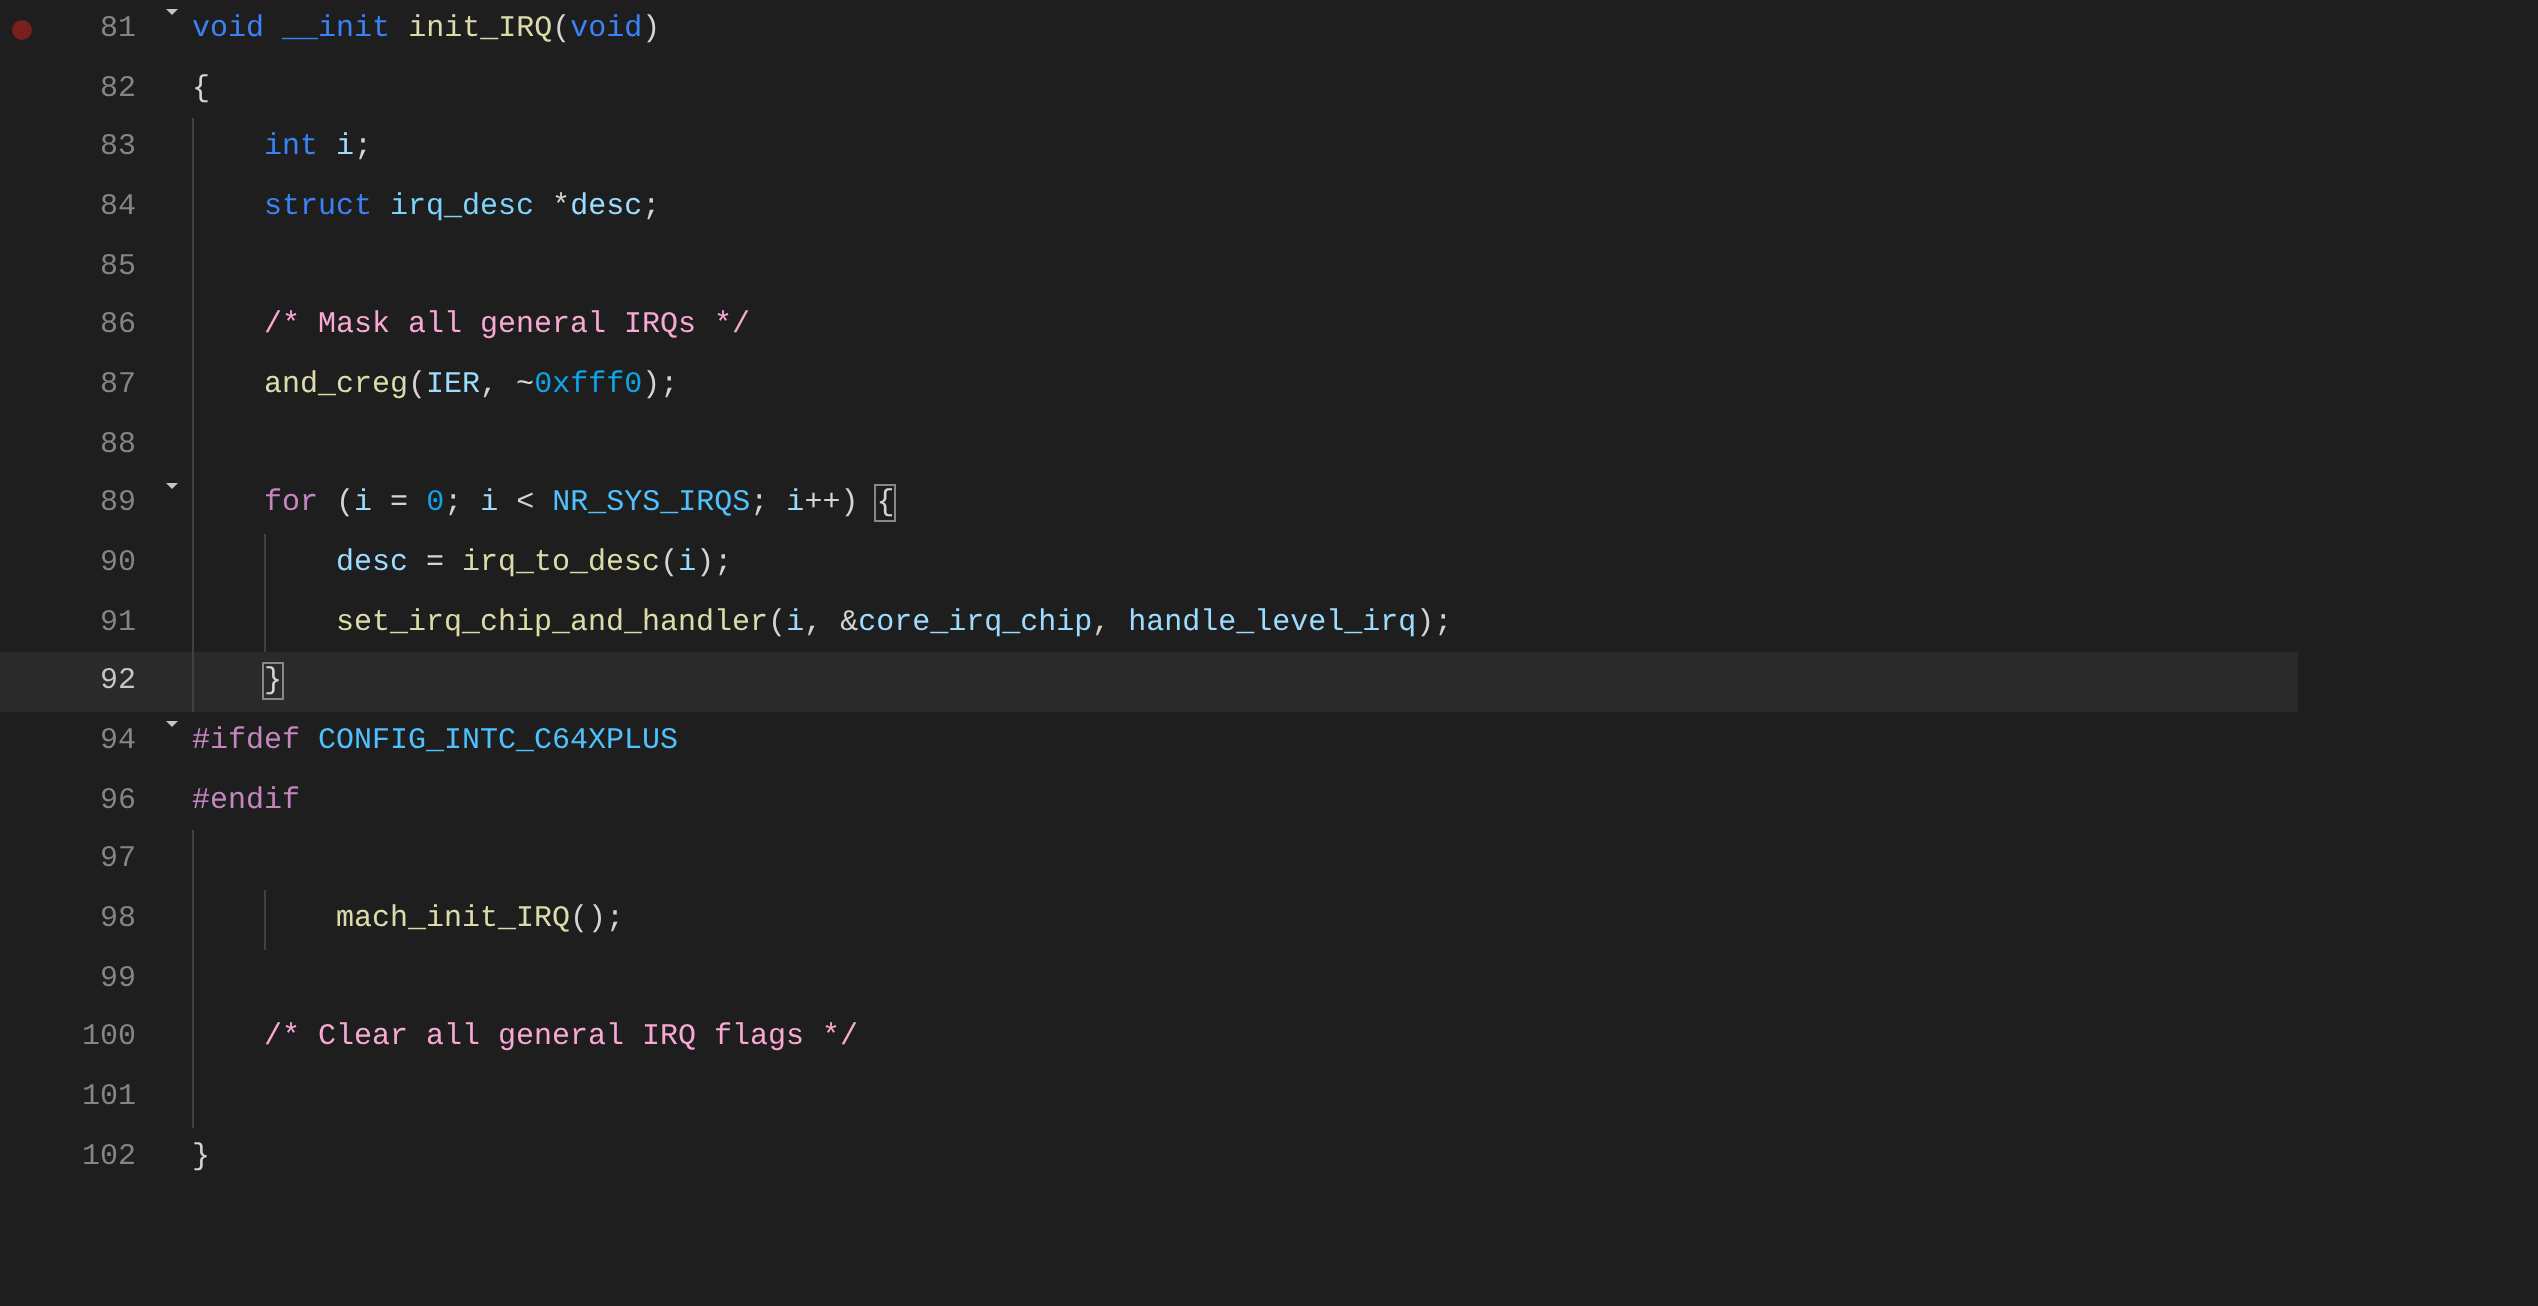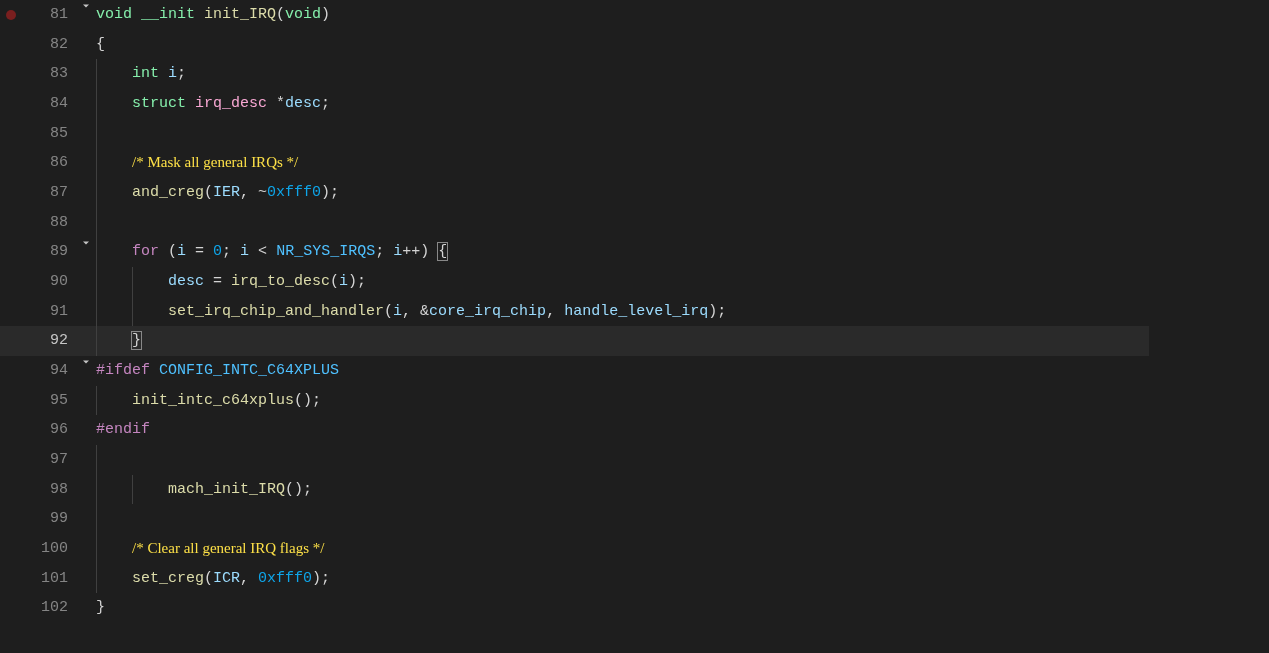--- a/index.html
+++ b/index.html
@@ -67,31 +67,31 @@
   .indent-guide {
     width: 36px; 
     border-left: 1px solid #404040;
     height: 29.68px;
     box-sizing: border-box;
   }
   .code {
     white-space: pre;
   }
   
-  .tk-keyword-type { color: #86efac; }   
+  .tk-keyword-type { color: #3b82f6; }   
   .tk-keyword-ctrl { color: #c586c0; }   
   .tk-keyword-pp   { color: #c586c0; }   
   .tk-func         { color: #dcdcaa; }   
-  .tk-type         { color: #f9a8d4; }   
+  .tk-type         { color: #7dd3fc; }   
   .tk-ident        { color: #9cdcfe; }   
   .tk-const        { color: #4fc1ff; }   
   .tk-num          { color: #0ea5e9; }
   .tk-punct        { color: #d4d4d4; }
   .tk-brace-active { color: #d4d4d4; outline: 1px solid #888; }
-  .tk-comment      { color: #fde047; font-family: Liberation Serif, serif; }
+  .tk-comment      { color: #f9a8d4; }
 </style>
 </head>
 <body>
 
 <div class="editor" id="editor">
     <div class="line"><div class="gutter">81<span class="breakpoint-dot"></span></div><div class="fold-region"><svg viewBox="0 0 16 16">
           <path d="M4 6 l4 4 l4 -4 z"></path>
         </svg></div><div class="indent-guides"></div><div class="code"><span class="tk-keyword-type">void</span><span class="tk-punct"> </span><span class="tk-keyword-type">__init</span><span class="tk-punct"> </span><span class="tk-func">init_IRQ</span><span class="tk-punct">(</span><span class="tk-keyword-type">void</span><span class="tk-punct">)</span></div></div>
     <div class="line"><div class="gutter">82</div><div class="fold-region"></div><div class="indent-guides"></div><div class="code"><span class="tk-punct">{</span></div></div>
     <div class="line"><div class="gutter">83</div><div class="fold-region"></div><div class="indent-guides"><div class="indent-guide"></div></div><div class="code"><span class="tk-keyword-type">int</span><span class="tk-punct"> </span><span class="tk-ident">i</span><span class="tk-punct">;</span></div></div>
@@ -102,21 +102,20 @@
     <div class="line"><div class="gutter">88</div><div class="fold-region"></div><div class="indent-guides"><div class="indent-guide"></div></div><div class="code"></div></div>
     <div class="line"><div class="gutter">89</div><div class="fold-region"><svg viewBox="0 0 16 16">
           <path d="M4 6 l4 4 l4 -4 z"></path>
         </svg></div><div class="indent-guides"><div class="indent-guide"></div></div><div class="code"><span class="tk-keyword-ctrl">for</span><span class="tk-punct"> (</span><span class="tk-ident">i</span><span class="tk-punct"> = </span><span class="tk-num">0</span><span class="tk-punct">; </span><span class="tk-ident">i</span><span class="tk-punct"> &lt; </span><span class="tk-const">NR_SYS_IRQS</span><span class="tk-punct">; </span><span class="tk-ident">i</span><span class="tk-punct">++) </span><span class="tk-brace-active">{</span></div></div>
     <div class="line"><div class="gutter">90</div><div class="fold-region"></div><div class="indent-guides"><div class="indent-guide"></div><div class="indent-guide"></div></div><div class="code"><span class="tk-ident">desc</span><span class="tk-punct"> = </span><span class="tk-func">irq_to_desc</span><span class="tk-punct">(</span><span class="tk-ident">i</span><span class="tk-punct">);</span></div></div>
     <div class="line"><div class="gutter">91</div><div class="fold-region"></div><div class="indent-guides"><div class="indent-guide"></div><div class="indent-guide"></div></div><div class="code"><span class="tk-func">set_irq_chip_and_handler</span><span class="tk-punct">(</span><span class="tk-ident">i</span><span class="tk-punct">, &amp;</span><span class="tk-ident">core_irq_chip</span><span class="tk-punct">, </span><span class="tk-ident">handle_level_irq</span><span class="tk-punct">);</span></div></div>
     <div class="line current"><div class="gutter">92</div><div class="fold-region"></div><div class="indent-guides"><div class="indent-guide"></div></div><div class="code"><span class="tk-brace-active">}</span></div></div>
     <div class="line"><div class="gutter">94</div><div class="fold-region"><svg viewBox="0 0 16 16">
           <path d="M4 6 l4 4 l4 -4 z"></path>
         </svg></div><div class="indent-guides"></div><div class="code"><span class="tk-keyword-pp">#ifdef</span><span class="tk-punct"> </span><span class="tk-const">CONFIG_INTC_C64XPLUS</span></div></div>
-    <div class="line"><div class="gutter">95</div><div class="fold-region"></div><div class="indent-guides"><div class="indent-guide"></div></div><div class="code"><span class="tk-func">init_intc_c64xplus</span><span class="tk-punct">();</span></div></div>
     <div class="line"><div class="gutter">96</div><div class="fold-region"></div><div class="indent-guides"></div><div class="code"><span class="tk-keyword-pp">#endif</span></div></div>
     <div class="line"><div class="gutter">97</div><div class="fold-region"></div><div class="indent-guides"><div class="indent-guide"></div></div></div>
     <div class="line"><div class="gutter">98</div><div class="fold-region"></div><div class="indent-guides"><div class="indent-guide"></div><div class="indent-guide"></div></div><div class="code"><span class="tk-func">mach_init_IRQ</span><span class="tk-punct">();</span></div></div>
     <div class="line"><div class="gutter">99</div><div class="fold-region"></div><div class="indent-guides"><div class="indent-guide"></div></div><div class="code"></div></div>
     <div class="line"><div class="gutter">100</div><div class="fold-region"></div><div class="indent-guides"><div class="indent-guide"></div></div><div class="code"><span class="tk-comment">/* Clear all general IRQ flags */</span></div></div>
-    <div class="line"><div class="gutter">101</div><div class="fold-region"></div><div class="indent-guides"><div class="indent-guide"></div></div><div class="code"><span class="tk-func">set_creg</span><span class="tk-punct">(</span><span class="tk-ident">ICR</span><span class="tk-punct">, </span><span class="tk-num">0xfff0</span><span class="tk-punct">);</span></div></div>
+    <div class="line"><div class="gutter">101</div><div class="fold-region"></div><div class="indent-guides"><div class="indent-guide"></div></div></div>
     <div class="line"><div class="gutter">102</div><div class="fold-region"></div><div class="indent-guides"></div><div class="code"><span class="tk-punct">}</span></div></div>
   </div>
 
 </body></html>

